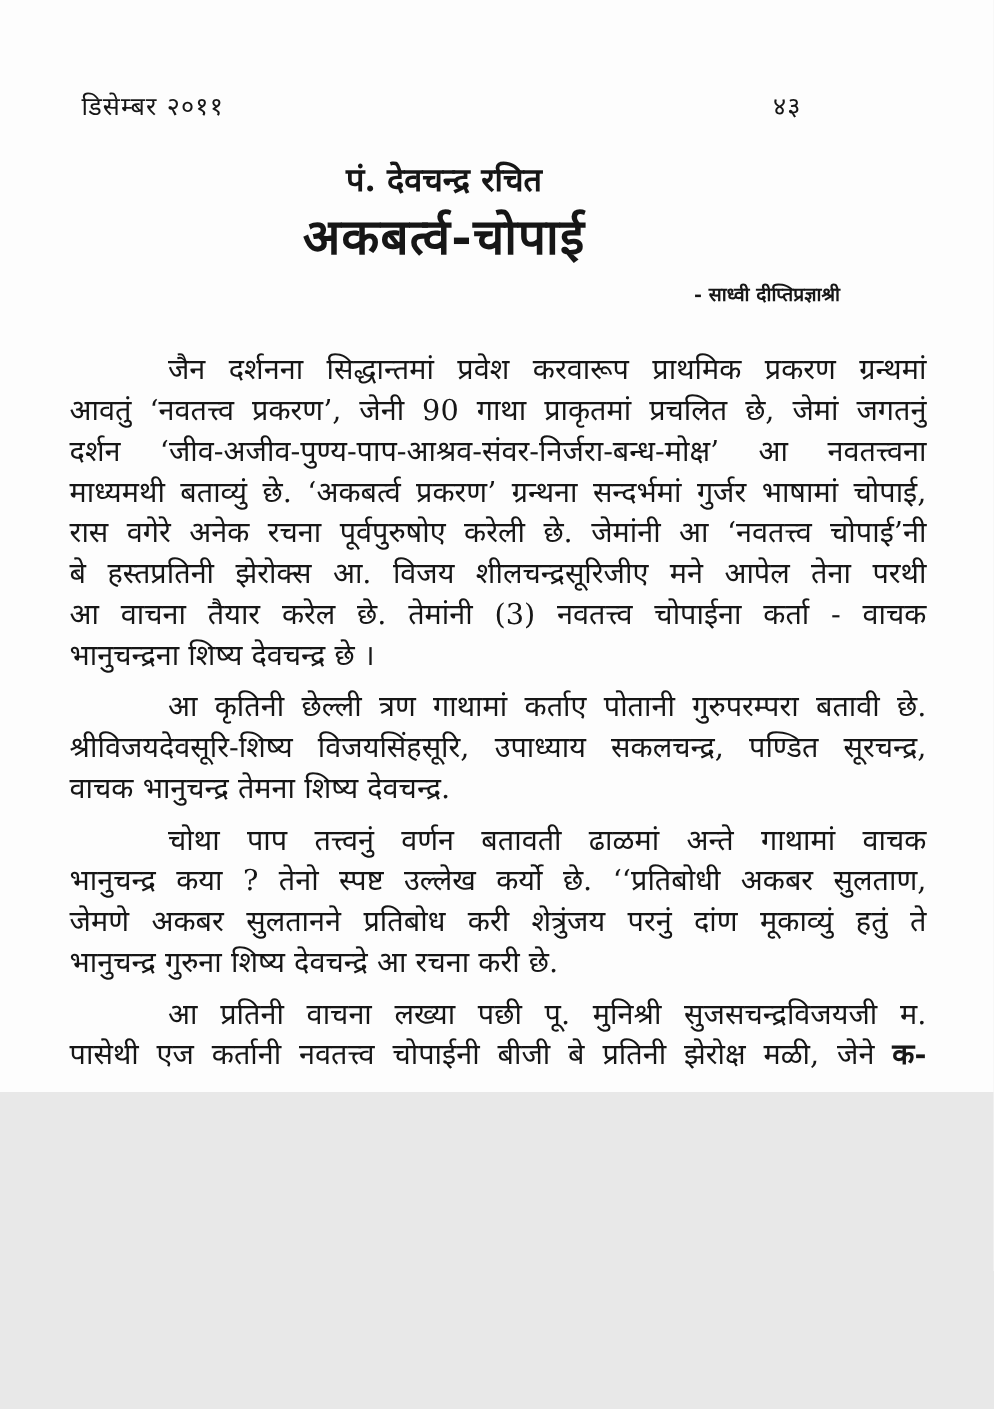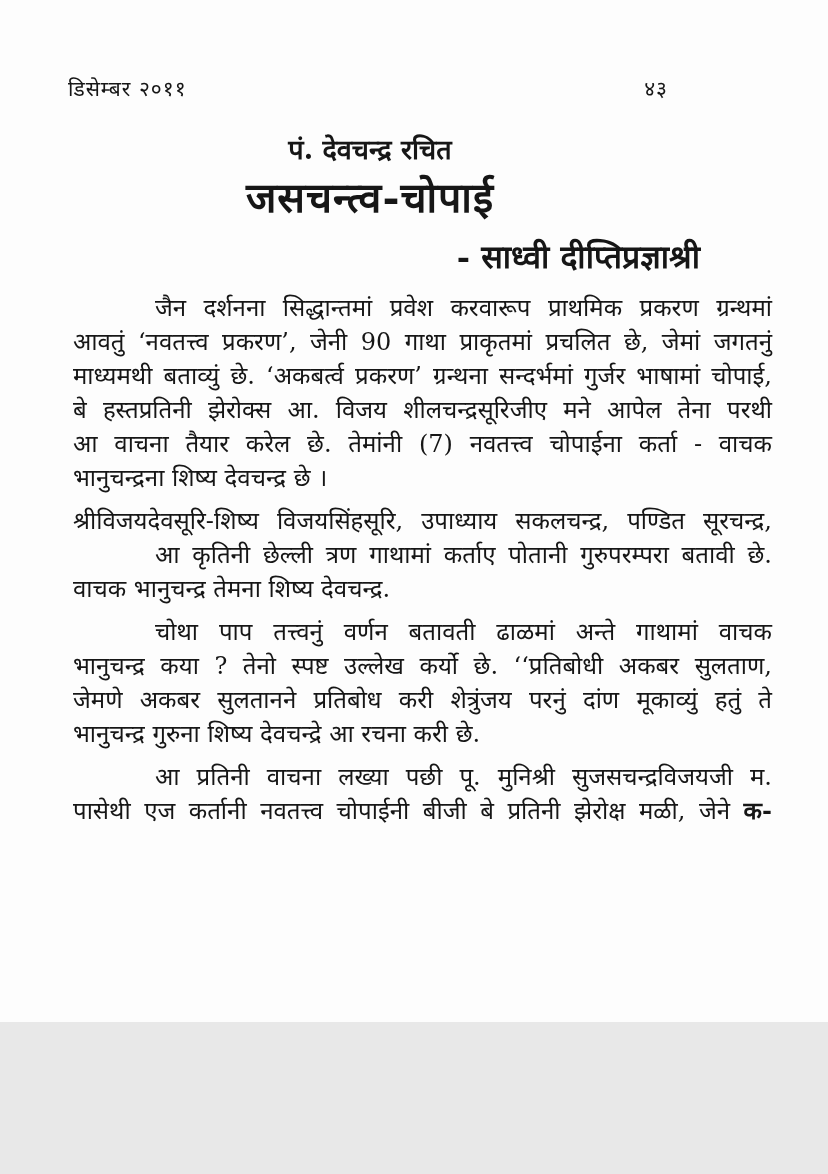--- a/index.html
+++ b/index.html
@@ -1,20 +1,20 @@
 <!DOCTYPE html>
 <html lang="hi"><head>
 <meta charset="utf-8">
 <style>
   html, body { margin: 0; padding: 0; }
   body { background: #e8e8e8; }
   .page {
     position: relative;
     width: 828px;
-    height: 1022px;
+    height: 910px;
     margin: 0 auto;
     background: #fdfdfd;
     color: #161616;
     font-family: "DejaVu Serif", "Liberation Serif", serif;
     overflow: hidden;
   }
   .header-row {
     position: absolute;
     top: 74px;
     left: 68px;
@@ -40,32 +40,32 @@
     top: 168px;
     margin: 0;
     font-size: 41px;
     font-weight: bold;
     letter-spacing: 1px;
   }
   .author {
     position: absolute;
     top: 234px;
     right: 128px;
-    font-size: 32px;
+    font-size: 16px;
     font-weight: bold;
   }
   .body-text {
     position: absolute;
     top: 291px;
     left: 58px;
     right: 56px;
     font-size: 24px;
     line-height: 34px;
   }
-  .para { margin: 0 0 9px 15px; }
+  .para { margin: 0 0 9px 0; }
   .line {
     text-align: justify;
     text-align-last: justify;
   }
   .line.nojust {
     text-align: center;
     text-align-last: left;
   }
   .line.indent { text-indent: 82px; }
   .b { font-weight: bold; }
@@ -75,36 +75,38 @@
 
 <div class="page">
 
   <div class="header-row">
     <span>डिसेम्बर २०११</span>
     <span>४३</span>
   </div>
 
   <div class="center-block byline">पं. देवचन्द्र रचित</div>
 
-  <h1 class="center-block article-title">जसचन्त्व-चोपाई</h1>
+  <h1 class="center-block article-title">अकबर्त्व-चोपाई</h1>
 
   <div class="author">- साध्वी दीप्तिप्रज्ञाश्री</div>
 
   <div class="body-text">
       <div class="para">
         <div class="line indent"><span>जैन दर्शनना सिद्धान्तमां प्रवेश करवारूप प्राथमिक प्रकरण ग्रन्थमां</span></div>
         <div class="line"><span>आवतुं ‘नवतत्त्व प्रकरण’, जेनी 90 गाथा प्राकृतमां प्रचलित छे, जेमां जगतनुं</span></div>
+        <div class="line"><span>दर्शन ‘जीव-अजीव-पुण्य-पाप-आश्रव-संवर-निर्जरा-बन्ध-मोक्ष’ आ नवतत्त्वना</span></div>
         <div class="line"><span>माध्यमथी बताव्युं छे. ‘अकबर्त्व प्रकरण’ ग्रन्थना सन्दर्भमां गुर्जर भाषामां चोपाई,</span></div>
+        <div class="line"><span>रास वगेरे अनेक रचना पूर्वपुरुषोए करेली छे. जेमांनी आ ‘नवतत्त्व चोपाई’नी</span></div>
         <div class="line"><span>बे हस्तप्रतिनी झेरोक्स आ. विजय शीलचन्द्रसूरिजीए मने आपेल तेना परथी</span></div>
-        <div class="line"><span>आ वाचना तैयार करेल छे. तेमांनी (7) नवतत्त्व चोपाईना कर्ता - वाचक</span></div>
+        <div class="line"><span>आ वाचना तैयार करेल छे. तेमांनी (3) नवतत्त्व चोपाईना कर्ता - वाचक</span></div>
         <div class="line nojust"><span>भानुचन्द्रना शिष्य देवचन्द्र छे ।</span></div>
       </div>
       <div class="para">
+        <div class="line indent"><span>आ कृतिनी छेल्ली त्रण गाथामां कर्ताए पोतानी गुरुपरम्परा बतावी छे.</span></div>
         <div class="line"><span>श्रीविजयदेवसूरि-शिष्य विजयसिंहसूरि, उपाध्याय सकलचन्द्र, पण्डित सूरचन्द्र,</span></div>
-        <div class="line indent"><span>आ कृतिनी छेल्ली त्रण गाथामां कर्ताए पोतानी गुरुपरम्परा बतावी छे.</span></div>
         <div class="line nojust"><span>वाचक भानुचन्द्र तेमना शिष्य देवचन्द्र.</span></div>
       </div>
       <div class="para">
         <div class="line indent"><span>चोथा पाप तत्त्वनुं वर्णन बतावती ढाळमां अन्ते गाथामां वाचक</span></div>
         <div class="line"><span>भानुचन्द्र कया ? तेनो स्पष्ट उल्लेख कर्यो छे. ‘‘प्रतिबोधी अकबर सुलताण,</span></div>
         <div class="line"><span>जेमणे अकबर सुलतानने प्रतिबोध करी शेत्रुंजय परनुं दांण मूकाव्युं हतुं ते</span></div>
         <div class="line nojust"><span>भानुचन्द्र गुरुना शिष्य देवचन्द्रे आ रचना करी छे.</span></div>
       </div>
       <div class="para">
         <div class="line indent"><span>आ प्रतिनी वाचना लख्या पछी पू. मुनिश्री सुजसचन्द्रविजयजी म.</span></div>

